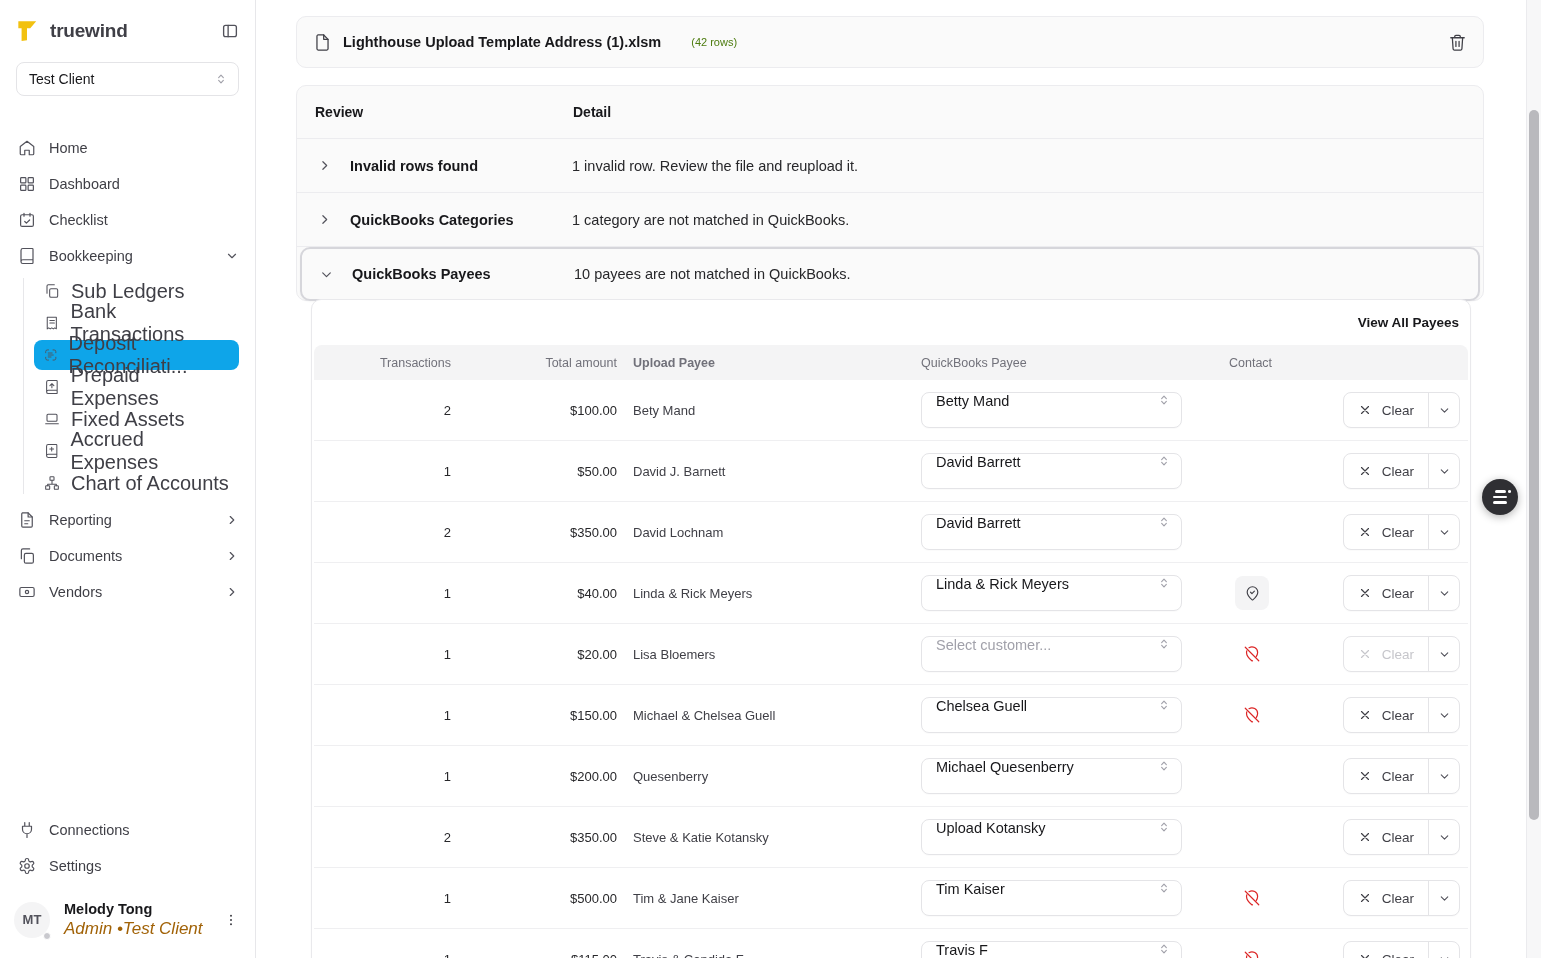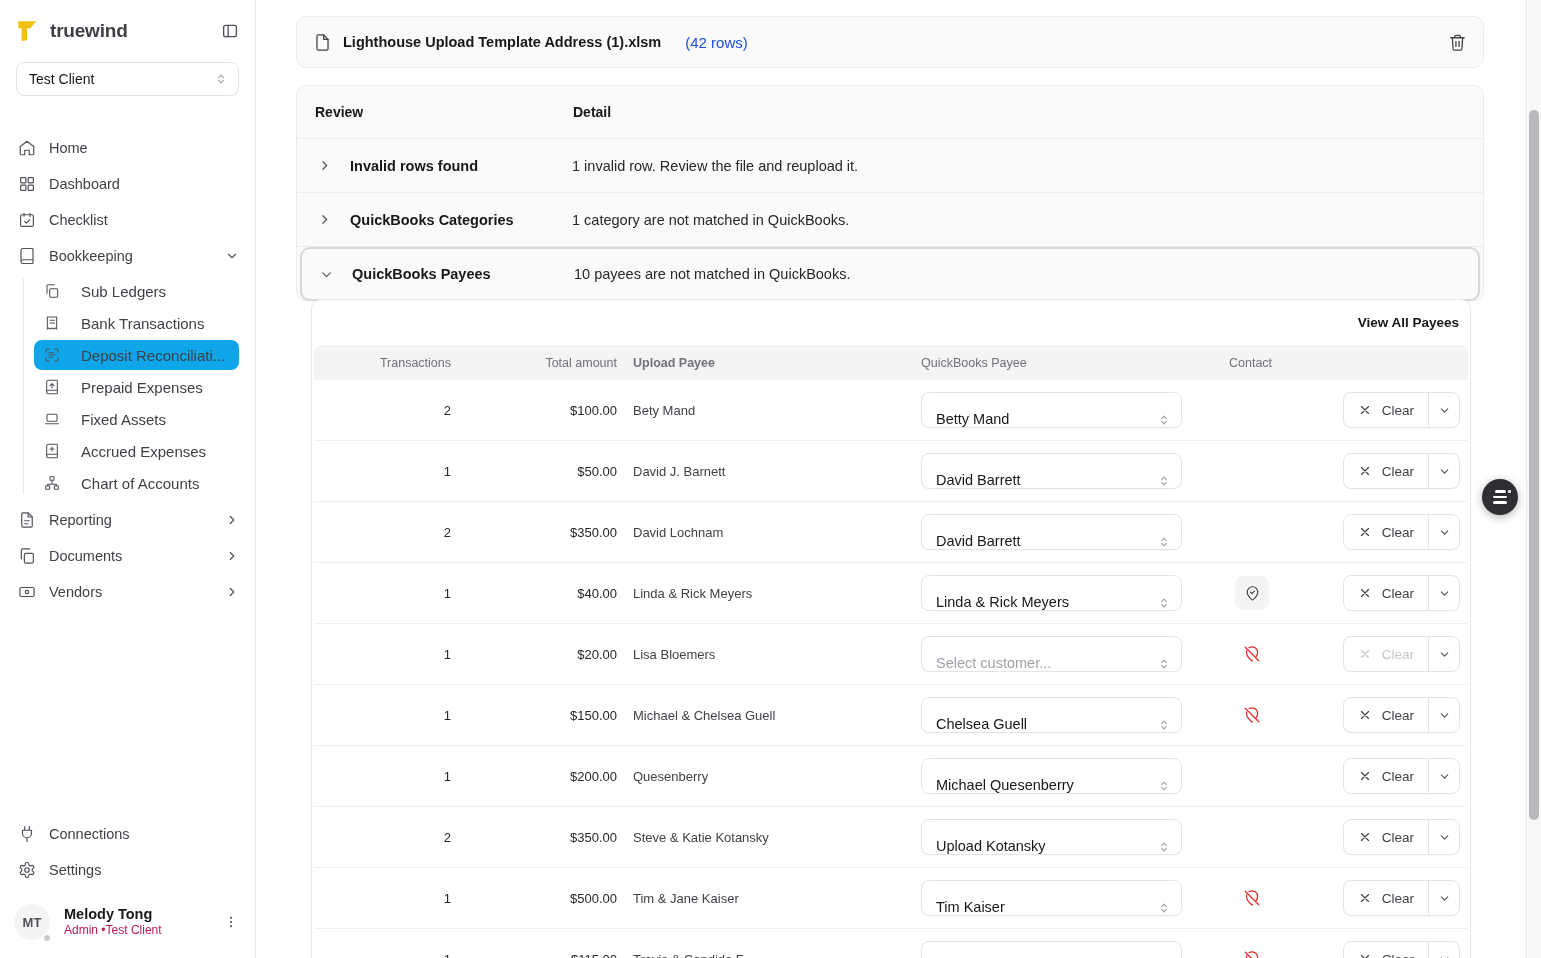--- a/index.html
+++ b/index.html
@@ -17,41 +17,41 @@
     display:flex; align-items:center; padding:0 10px 0 12px; font-size:14px; font-weight:500;
     color:#18181b; background:#fff; cursor:pointer; }
   .updown { margin-left:auto; color:#a1a1aa; }
   .nav { margin-top:22px; }
   .nav-item { display:flex; align-items:center; gap:13px; height:36px; padding:0 16px 0 18px;
     font-size:14.5px; color:#3f3f46; cursor:pointer; }
   .nav-item .ic { color:#52525b; }
   .chev-end { margin-left:auto; color:#71717a; display:flex; }
   .subtree { position:relative; padding:2px 0 2px 0; }
   .subtree::before { content:""; position:absolute; left:23px; top:4px; bottom:8px; width:1px; background:#e7e7ea; }
-  .sub-item { display:flex; align-items:center; gap:21px; height:30px; margin:0 16px 2px 34px;
-    padding:0 8px 0 10px; border-radius:8px; font-size:15px; color:#3f3f46; cursor:pointer; }
+  .sub-item { display:flex; align-items:center; gap:11px; height:30px; margin:0 16px 2px 34px;
+    padding:0 8px 0 10px; border-radius:8px; font-size:20px; color:#3f3f46; cursor:pointer; }
   .sub-item .ic { color:#52525b; }
   .sub-item.active { background:#0ea5e9; }
   .sb-bottom { margin-top:auto; }
   .user-row { display:flex; align-items:center; gap:14px; padding:16px 16px 18px 14px; }
   .avatar { width:36px; height:36px; border-radius:50%; background:#f4f4f5; display:flex;
     align-items:center; justify-content:center; font-size:13px; font-weight:700; color:#52525b; position:relative; }
   .avatar::after { content:""; position:absolute; right:-1px; bottom:-2px; width:6px; height:6px;
     border-radius:50%; background:#c9c9ce; border:1px solid #fff; }
   .user-name { font-size:14.5px; font-weight:700; color:#18181b; line-height:1.25; }
-  .user-meta { font-size:12px; color:#be185d; line-height:1.3; }
+  .user-meta { font-size:17px; color:#a16207; line-height:1.3;font-style:italic; }
   .kebab { margin-left:auto; color:#3f3f46; cursor:pointer; display:flex; }
 
   
   .main { position:absolute; left:256px; top:0; width:1229px; height:958px; }
   .file-card { position:absolute; left:40px; top:16px; width:1188px; height:52px; background:#fafafa;
     border:1px solid #ececef; border-radius:10px; display:flex; align-items:center; padding:0 16px; gap:11px; }
   .file-card .ic { color:#3f3f46; }
   .file-name { font-size:14.5px; font-weight:700; color:#18181b; }
-  .file-rows { font-size:15px; color:#1d4ed8; margin-left:13px; }
+  .file-rows { font-size:11px; color:#4d7c0f; margin-left:19px; }
   .trash-btn { margin-left:auto; color:#3f3f46; cursor:pointer; display:flex; }
 
   .review-card { position:absolute; left:40px; top:85px; width:1188px; background:#fafafa;
     border:1px solid #ececef; border-radius:10px; }
   .review-head { height:53px; border-bottom:1px solid #ececef; display:flex; align-items:center;
     font-size:14px; font-weight:700; color:#18181b; }
   .review-head .c1 { padding-left:18px; width:276px; }
   .review-row { height:54px; display:flex; align-items:center; border-bottom:1px solid #ececef;
     position:relative; cursor:pointer; }
   .review-row:last-child { border-bottom:none; }
@@ -71,21 +71,21 @@
   .ptable { margin:0 2px; }
   .pt-head { display:grid; grid-template-columns:137px 166px 304px 308px 1fr; height:35px;
     align-items:center; background:#f4f4f5; border-radius:8px 8px 0 0; font-size:12.5px; color:#71717a; }
   .th-r { text-align:right; }
   .th-l { padding-left:16px;font-weight:bold; }
   .p-row { display:grid; grid-template-columns:137px 166px 304px 308px 1fr; height:61px;
     align-items:center; border-bottom:1px solid #efeff1; font-size:13px; }
   .td-r { text-align:right; color:#27272a; }
   .td-upload { padding-left:16px; color:#3f3f46; }
   .select { width:261px; height:36px; border:1px solid #e4e4e7; border-radius:8px; background:#fff;
-    display:flex; align-items:flex-end; padding:0 10px 0 14px; font-size:14.5px; font-weight:500;
+    display:flex; align-items:flex-start; padding:0 10px 0 14px; font-size:14.5px; font-weight:500;
     color:#18181b; cursor:pointer; box-shadow:0 1px 1px rgba(0,0,0,.02); }
   .select.placeholder { color:#a1a1aa; font-weight:400; }
   .contact-cell { display:flex; align-items:center; height:100%; }
   .pin-matched { width:34px; height:34px; border-radius:8px; background:#f4f4f5; margin-left:6px;
     display:flex; align-items:center; justify-content:center; color:#3f3f46; cursor:pointer; }
   .pin-off { margin-left:14px; color:#dc2626; display:flex; }
   .clear-group { margin-left:auto; margin-right:8px; display:flex; align-items:stretch; height:36px;
     border:1px solid #e4e4e7; border-radius:8px; background:#fff; overflow:hidden;
     box-shadow:0 1px 1px rgba(0,0,0,.02); }
   .clear-main { display:flex; align-items:center; gap:10px; padding:0 14px; font-size:13.5px;

